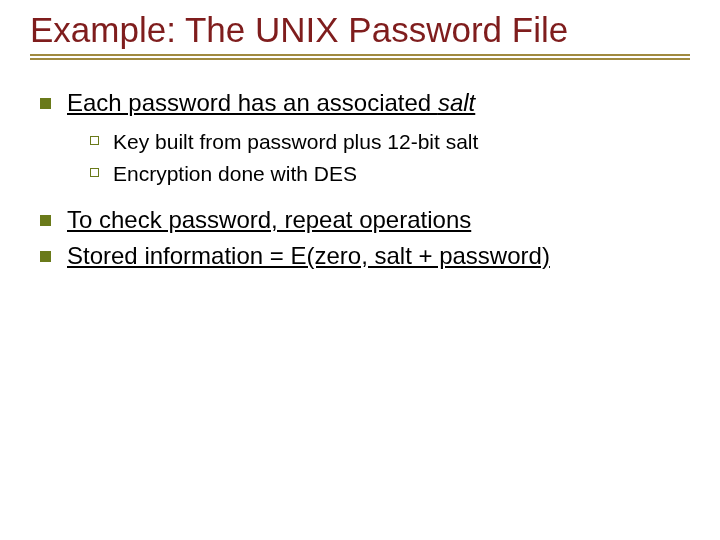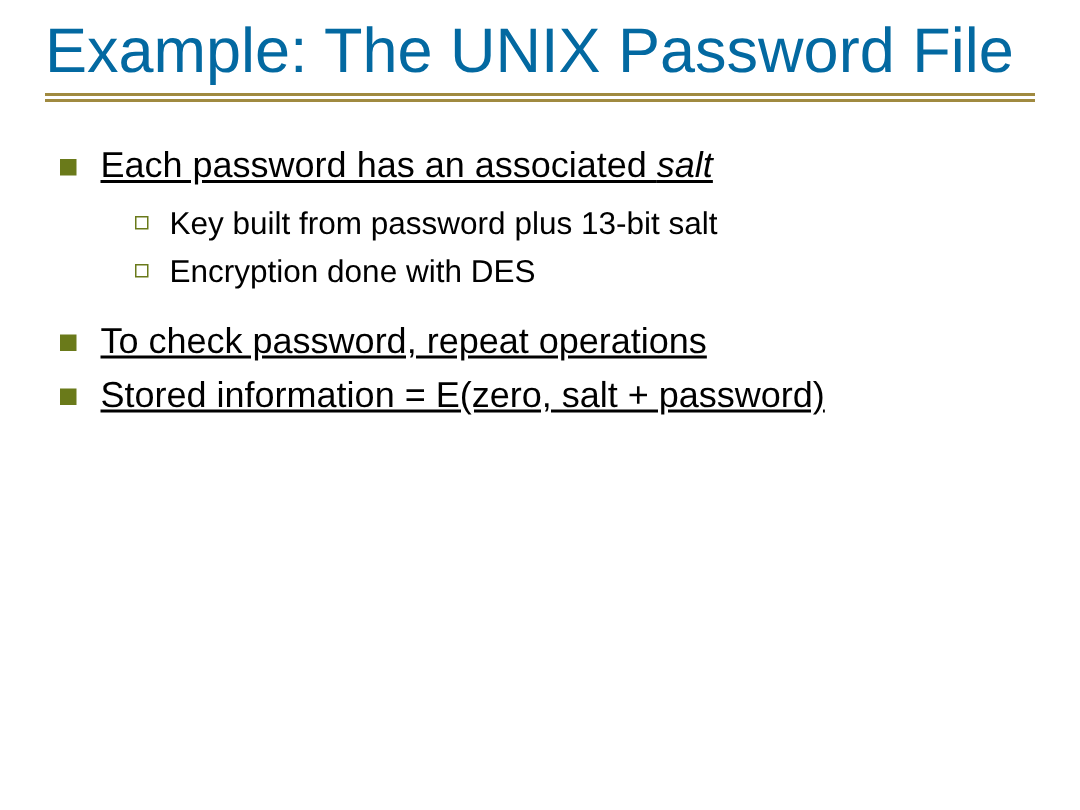--- a/index.html
+++ b/index.html
@@ -13,23 +13,23 @@
     overflow: hidden;
   }
   .slide {
     box-sizing: border-box;
     width: 720px;
     height: 540px;
     padding: 10px 30px 20px 30px;
     position: relative;
   }
   .title {
-    font-size: 42px;
+    font-size: 35px;
     line-height: 1.15;
-    color: #0369a1;
+    color: #7f1d1d;
     font-weight: normal;
     padding-bottom: 8px;
     border-bottom: 2px solid #a08a40;
     margin: 0 0 18px 0;
     position: relative;
   }
   .title::before {
     content: "";
     position: absolute;
     left: 0;
@@ -98,21 +98,21 @@
       <span class="bullet"></span>
       <span class="text">
         <span>Each password has an associated </span><span class="italic">salt</span>
       </span>
     </div>
 
 
     <div class="lvl2-group">
       <div class="lvl2">
         <span class="bullet"></span>
-        <span class="text">Key built from password plus 13-bit salt</span>
+        <span class="text">Key built from password plus 12-bit salt</span>
       </div>
       <div class="lvl2">
         <span class="bullet"></span>
         <span class="text">Encryption done with DES</span>
       </div>
     </div>
 
     <div class="lvl1">
       <span class="bullet"></span>
       <span class="text">To check password, repeat operations</span>

